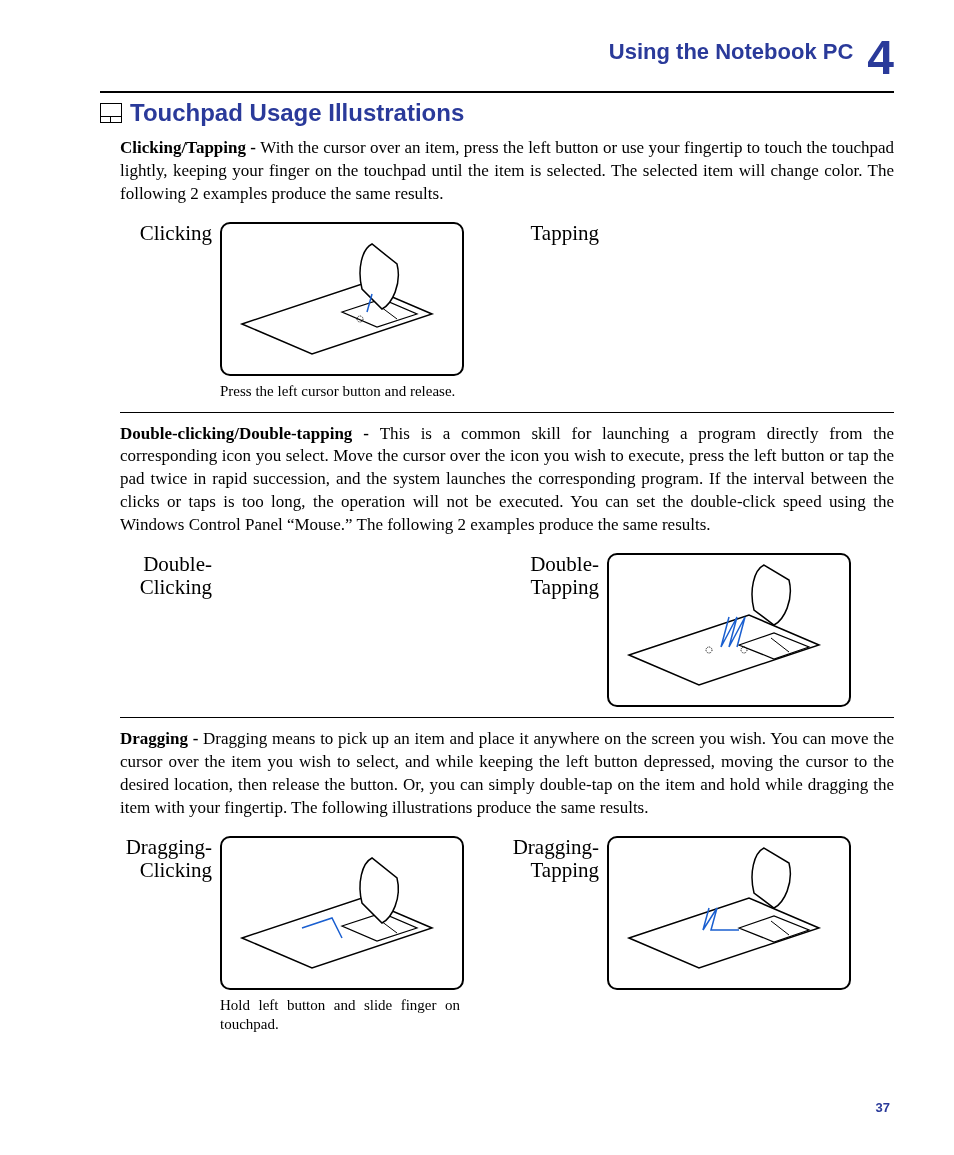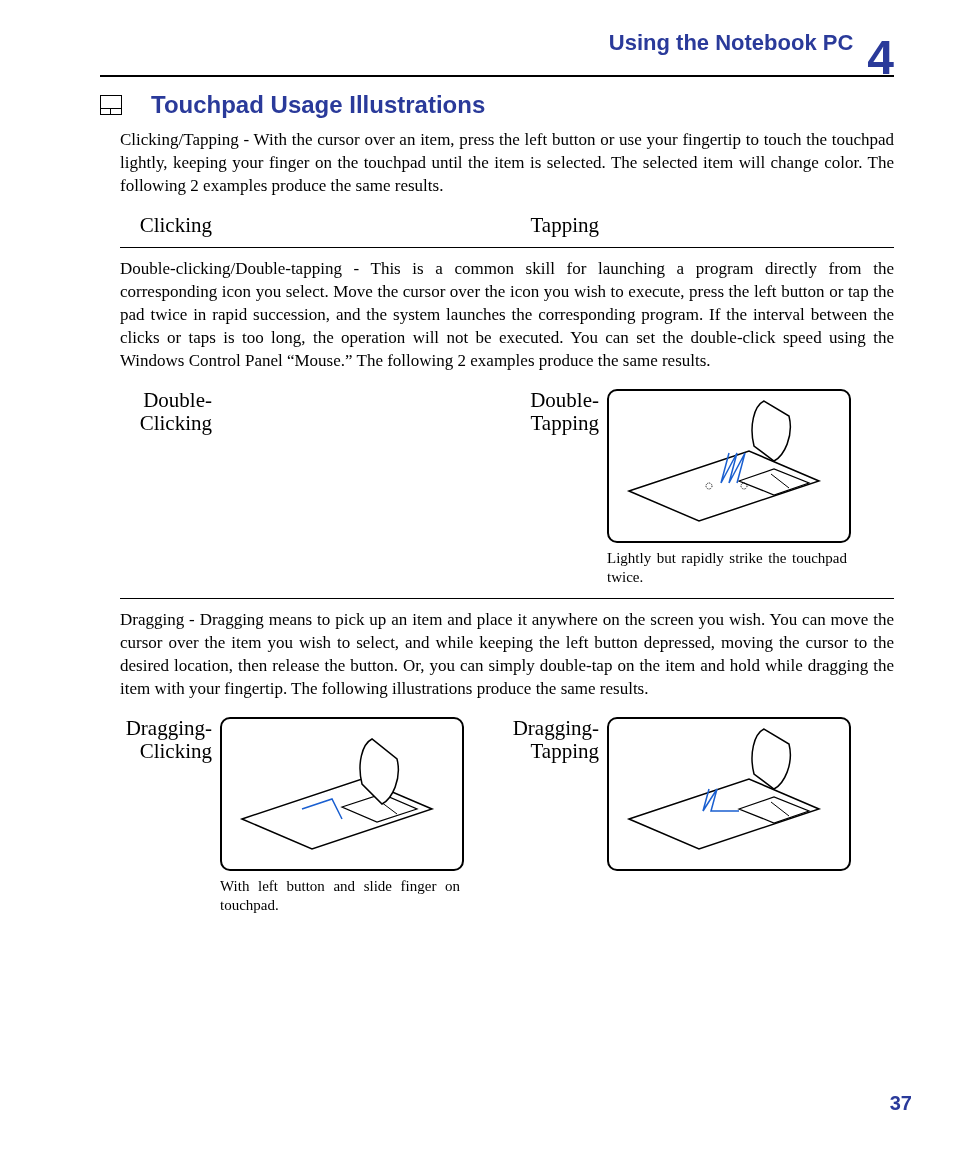--- a/index.html
+++ b/index.html
@@ -12,47 +12,46 @@
     height: 1155px;
     box-sizing: border-box;
     padding: 30px 60px 40px 60px;
     font-family: "Times New Roman", Times, serif;
     color: #000;
     position: relative;
   }
   .header-line {
     border-bottom: 2px solid #000;
     margin-left: 40px;
-    padding-bottom: 2px;
+    padding-bottom: 18px;
     display: flex;
     justify-content: flex-end;
-    align-items: flex-start;
+    align-items: center;
   }
   .header-title {
     font-family: Arial, Helvetica, sans-serif;
     font-weight: bold;
     color: #2a3a9a;
     font-size: 22px;
     margin-right: 14px;
   }
   .header-number {
     font-family: Arial, Helvetica, sans-serif;
     font-weight: 900;
     color: #2a3a9a;
     font-size: 48px;
     line-height: 0.9;
     position: relative;
     top: 6px;
   }
   .section-row {
     display: flex;
     align-items: center;
-    margin-top: 14px;
+    margin-top: 6px;
     margin-left: 40px;
-    gap: 21px;
   }
   .sec-icon {
     width: 20px;
     height: 18px;
     border: 1px solid #000;
     margin-right: 8px;
     position: relative;
     background: #fff;
   }
   .sec-icon::before {
@@ -74,21 +73,21 @@
     font-size: 24px;
     color: #2a3a9a;
   }
   .body-text {
     margin: 10px 0 16px 60px;
     font-size: 17px;
     line-height: 1.35;
     text-align: justify;
   }
   .body-text .lead {
-    font-weight: normal;
+    font-weight: bold;
   }
   .hr {
     border: 0;
     border-top: 1px solid #000;
     margin: 4px 0 8px 60px;
   }
   .pair {
     display: flex;
     margin-left: 60px;
     margin-bottom: 10px;
@@ -121,26 +120,26 @@
   .caption {
     width: 240px;
     font-size: 15px;
     margin-top: 6px;
     text-align: justify;
     line-height: 1.3;
     margin-left: 0;
   }
   .page-num {
     position: absolute;
-    right: 42px;
+    right: 64px;
     bottom: 40px;
     font-family: Arial, Helvetica, sans-serif;
     font-weight: bold;
     color: #2a3a9a;
-    font-size: 20px;
+    font-size: 13px;
   }
 </style>
 </head>
 <body>
 
 <div class="page">
 
   <div class="header-line">
     <span class="header-title">Using the Notebook PC</span>
     <span class="header-number">4</span>
@@ -151,20 +150,33 @@
     <span class="section-title">Touchpad Usage Illustrations</span>
   </div>
 
   <p class="body-text">
     <span class="lead">Clicking/Tapping - </span><span>With the cursor over an item, press the left button or use your fingertip to touch the touchpad lightly, keeping your finger on the touchpad until the item is selected. The selected item will change color. The following 2 examples produce the same results.</span>
   </p>
 
   <div class="pair">
     <div class="col">
       <div class="col-label">Clicking</div>
+      <div class="figbox">
+        <div class="fig">
+          <svg viewBox="0 0 240 150" width="240" height="150">
+            <polygon points="20,100 140,60 210,90 90,130" fill="#fff" stroke="#000" stroke-width="1.5"></polygon>
+            <polygon points="120,88 160,75 195,90 155,103" fill="#fff" stroke="#000" stroke-width="1.2"></polygon>
+            <line x1="155" y1="80" x2="175" y2="95" stroke="#000" stroke-width="1"></line>
+            <path d="M150,20 C140,25 135,45 140,65 L160,85 C170,80 180,60 175,40 Z" fill="#fff" stroke="#000" stroke-width="1.5"></path>
+            <circle cx="138" cy="95" r="3" fill="none" stroke="#000" stroke-width="1" stroke-dasharray="1 1"></circle>
+            <polyline points="150,70 145,88" fill="none" stroke="#1a5fd0" stroke-width="1.5"></polyline>
+          </svg>
+        </div>
+        <div class="caption">Press the left cursor button and release.</div>
+      </div>
     </div>
     <div class="col">
       <div class="col-label">Tapping</div>
     </div>
   </div>
 
   <hr class="hr">
 
   <p class="body-text">
     <span class="lead">Double-clicking/Double-tapping - </span><span>This is a common skill for launching a program directly from the corresponding icon you select. Move the cursor over the icon you wish to execute, press the left button or tap the pad twice in rapid succession, and the system launches the corresponding program. If the interval between the clicks or taps is too long, the operation will not be executed. You can set the double-click speed using the Windows Control Panel “Mouse.” The following 2 examples produce the same results.</span>
@@ -183,21 +195,20 @@
           <svg viewBox="0 0 240 150" width="240" height="150">
             <polygon points="20,100 140,60 210,90 90,130" fill="#fff" stroke="#000" stroke-width="1.5"></polygon>
             <polygon points="130,90 165,78 200,92 165,104" fill="#fff" stroke="#000" stroke-width="1.2"></polygon>
             <line x1="162" y1="83" x2="180" y2="97" stroke="#000" stroke-width="1"></line>
             <path d="M155,10 C145,15 140,35 145,55 L165,70 C175,65 185,45 180,25 Z" fill="#fff" stroke="#000" stroke-width="1.5"></path>
             <polyline points="120,62 112,92 128,62 120,92 136,62 128,92" fill="none" stroke="#1a5fd0" stroke-width="1.5"></polyline>
             <circle cx="100" cy="95" r="3" fill="none" stroke="#000" stroke-width="1" stroke-dasharray="1 1"></circle>
             <circle cx="135" cy="95" r="3" fill="none" stroke="#000" stroke-width="1" stroke-dasharray="1 1"></circle>
           </svg>
         </div>
-        <div class="caption">Lightly but rapidly strike the touchpad twice.</div>
       </div>
     </div>
   </div>
 
   <hr class="hr">
 
   <p class="body-text">
     <span class="lead">Dragging - </span><span>Dragging means to pick up an item and place it anywhere on the screen you wish. You can move the cursor over the item you wish to select, and while keeping the left button depressed, moving the cursor to the desired location, then release the button. Or, you can simply double-tap on the item and hold while dragging the item with your fingertip. The following illustrations produce the same results.</span>
   </p>
 
@@ -208,21 +219,21 @@
       <div class="figbox">
         <div class="fig">
           <svg viewBox="0 0 240 150" width="240" height="150">
             <polygon points="20,100 140,60 210,90 90,130" fill="#fff" stroke="#000" stroke-width="1.5"></polygon>
             <polygon points="120,88 160,75 195,90 155,103" fill="#fff" stroke="#000" stroke-width="1.2"></polygon>
             <line x1="155" y1="80" x2="175" y2="95" stroke="#000" stroke-width="1"></line>
             <path d="M150,20 C140,25 135,45 140,65 L160,85 C170,80 180,60 175,40 Z" fill="#fff" stroke="#000" stroke-width="1.5"></path>
             <polyline points="80,90 110,80 120,100" fill="none" stroke="#1a5fd0" stroke-width="1.5"></polyline>
           </svg>
         </div>
-        <div class="caption">With left button and slide finger on touchpad.</div>
+        <div class="caption">Hold left button and slide finger on touchpad.</div>
       </div>
     </div>
     <div class="col">
       <div class="col-label" style="white-space:pre-line">Dragging-
 Tapping</div>
       <div class="figbox">
         <div class="fig">
           <svg viewBox="0 0 240 150" width="240" height="150">
             <polygon points="20,100 140,60 210,90 90,130" fill="#fff" stroke="#000" stroke-width="1.5"></polygon>
             <polygon points="130,90 165,78 200,92 165,104" fill="#fff" stroke="#000" stroke-width="1.2"></polygon>

